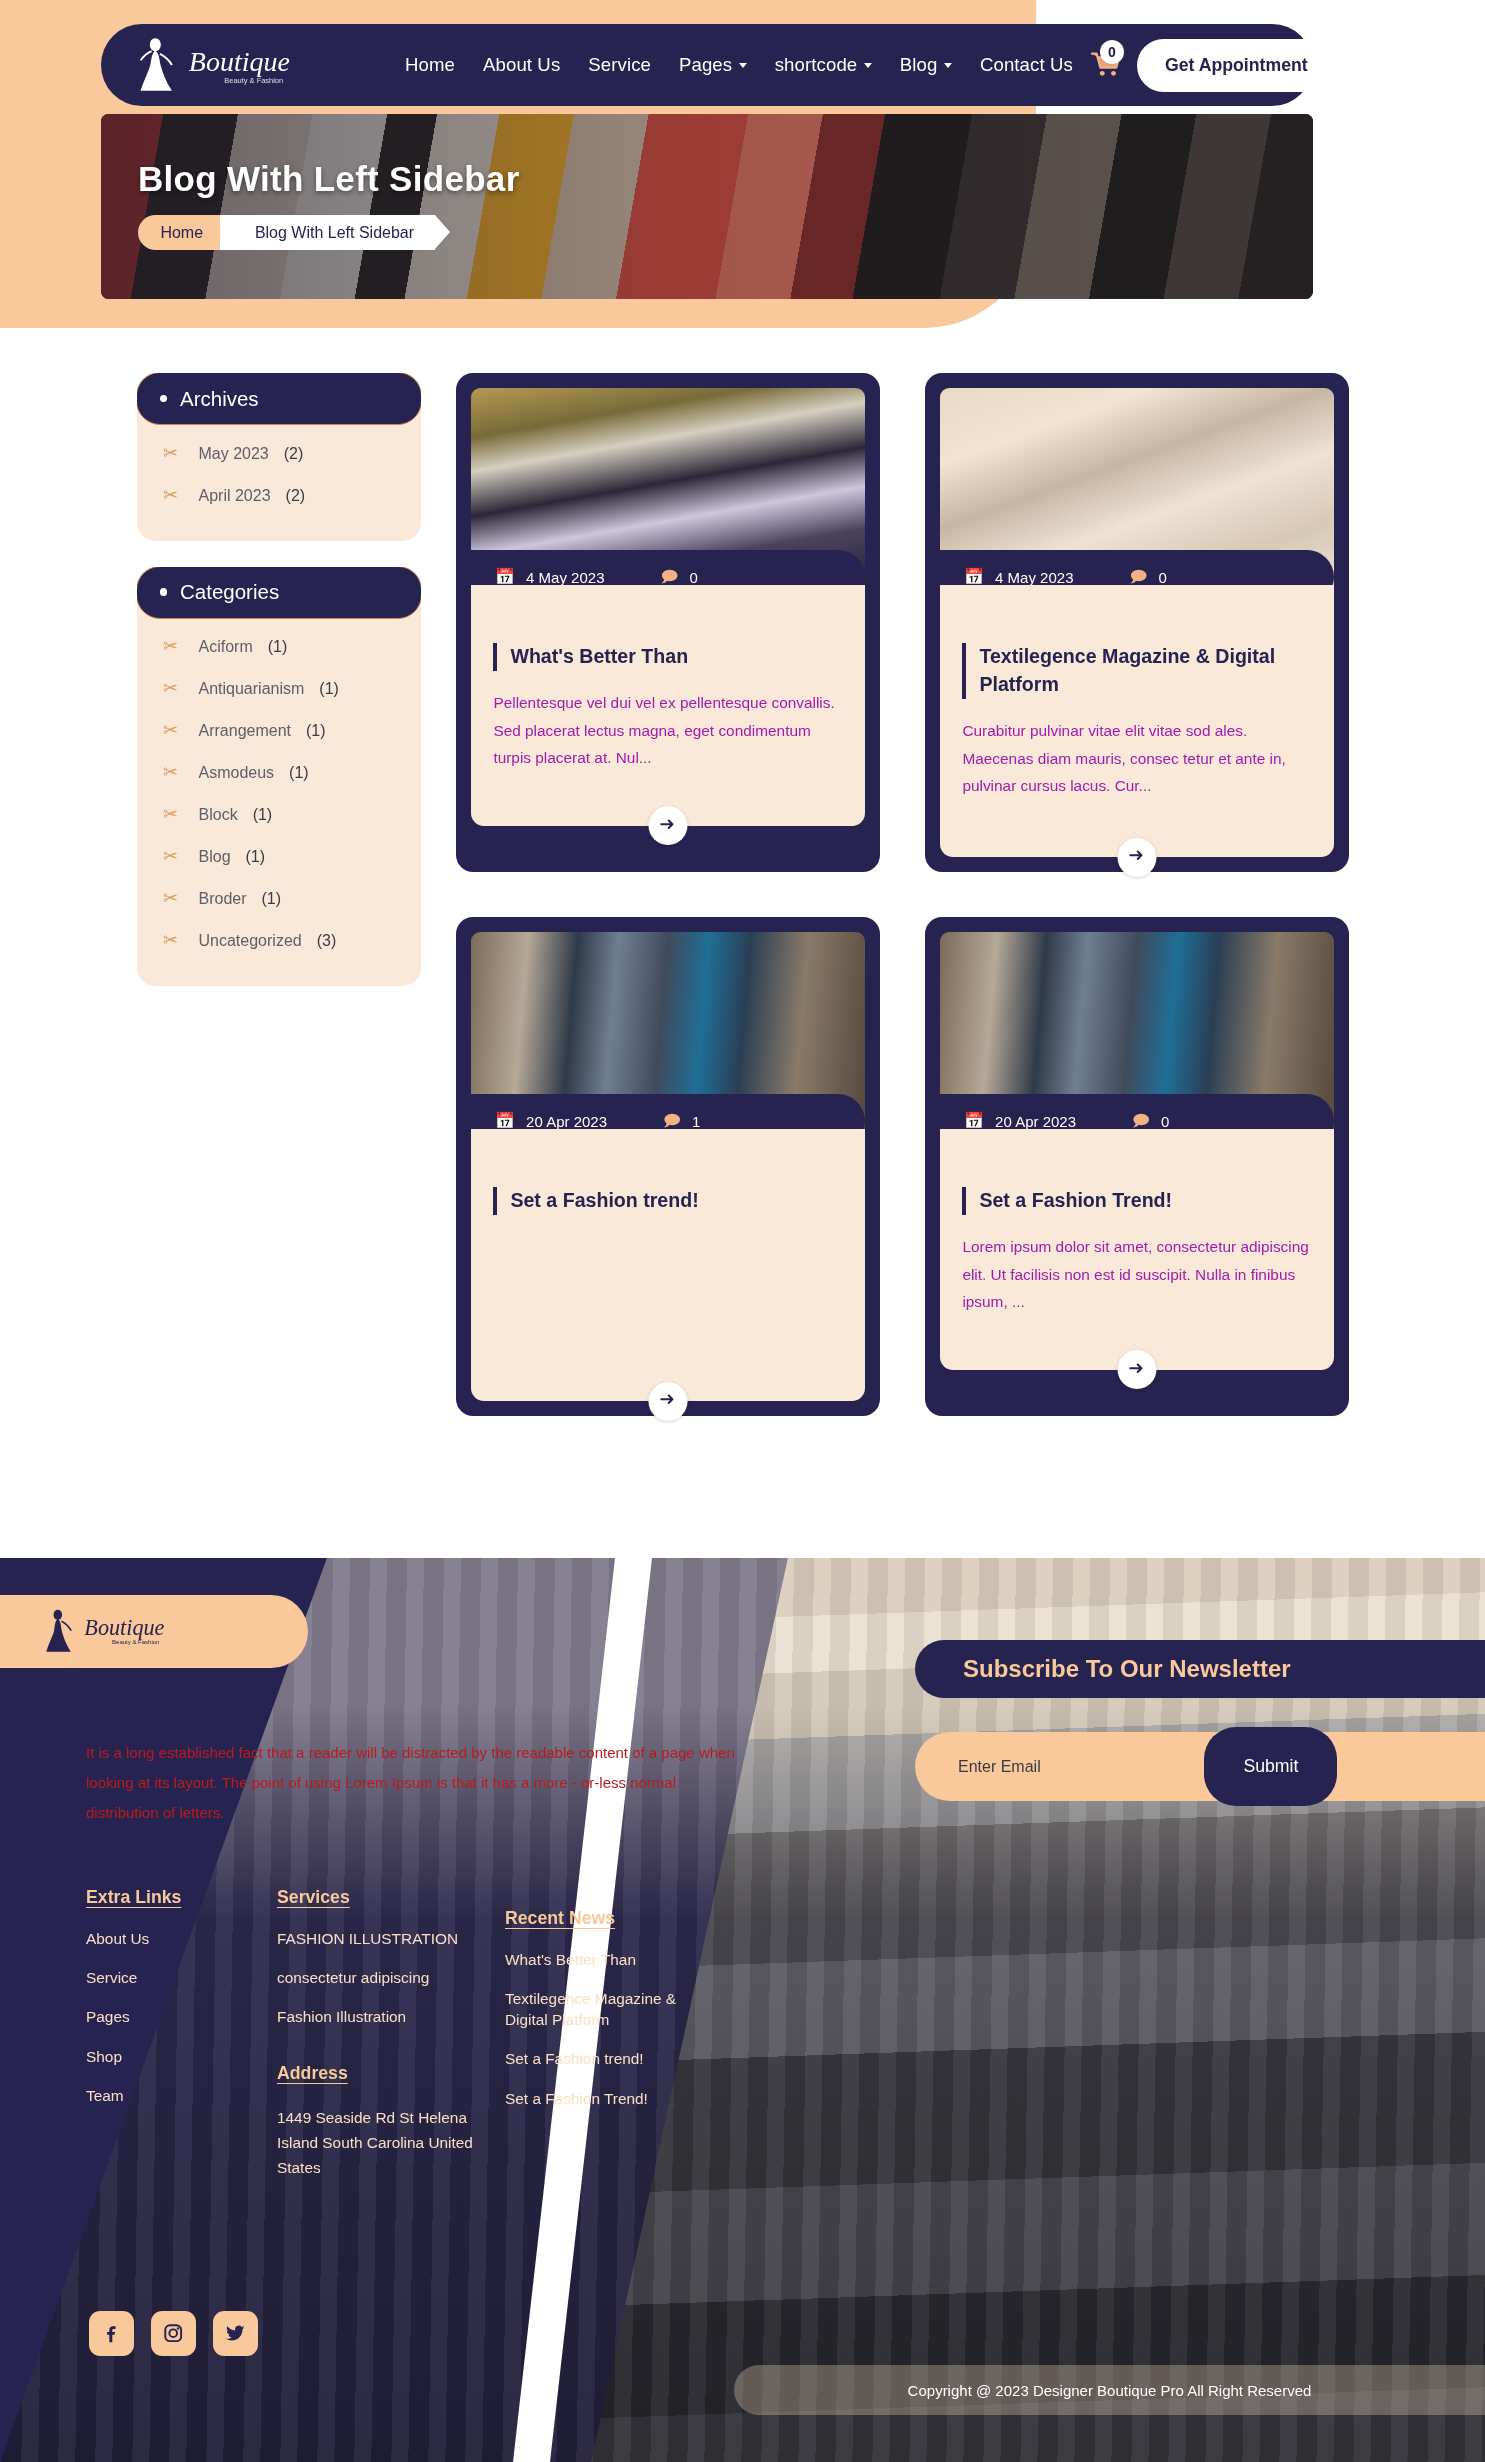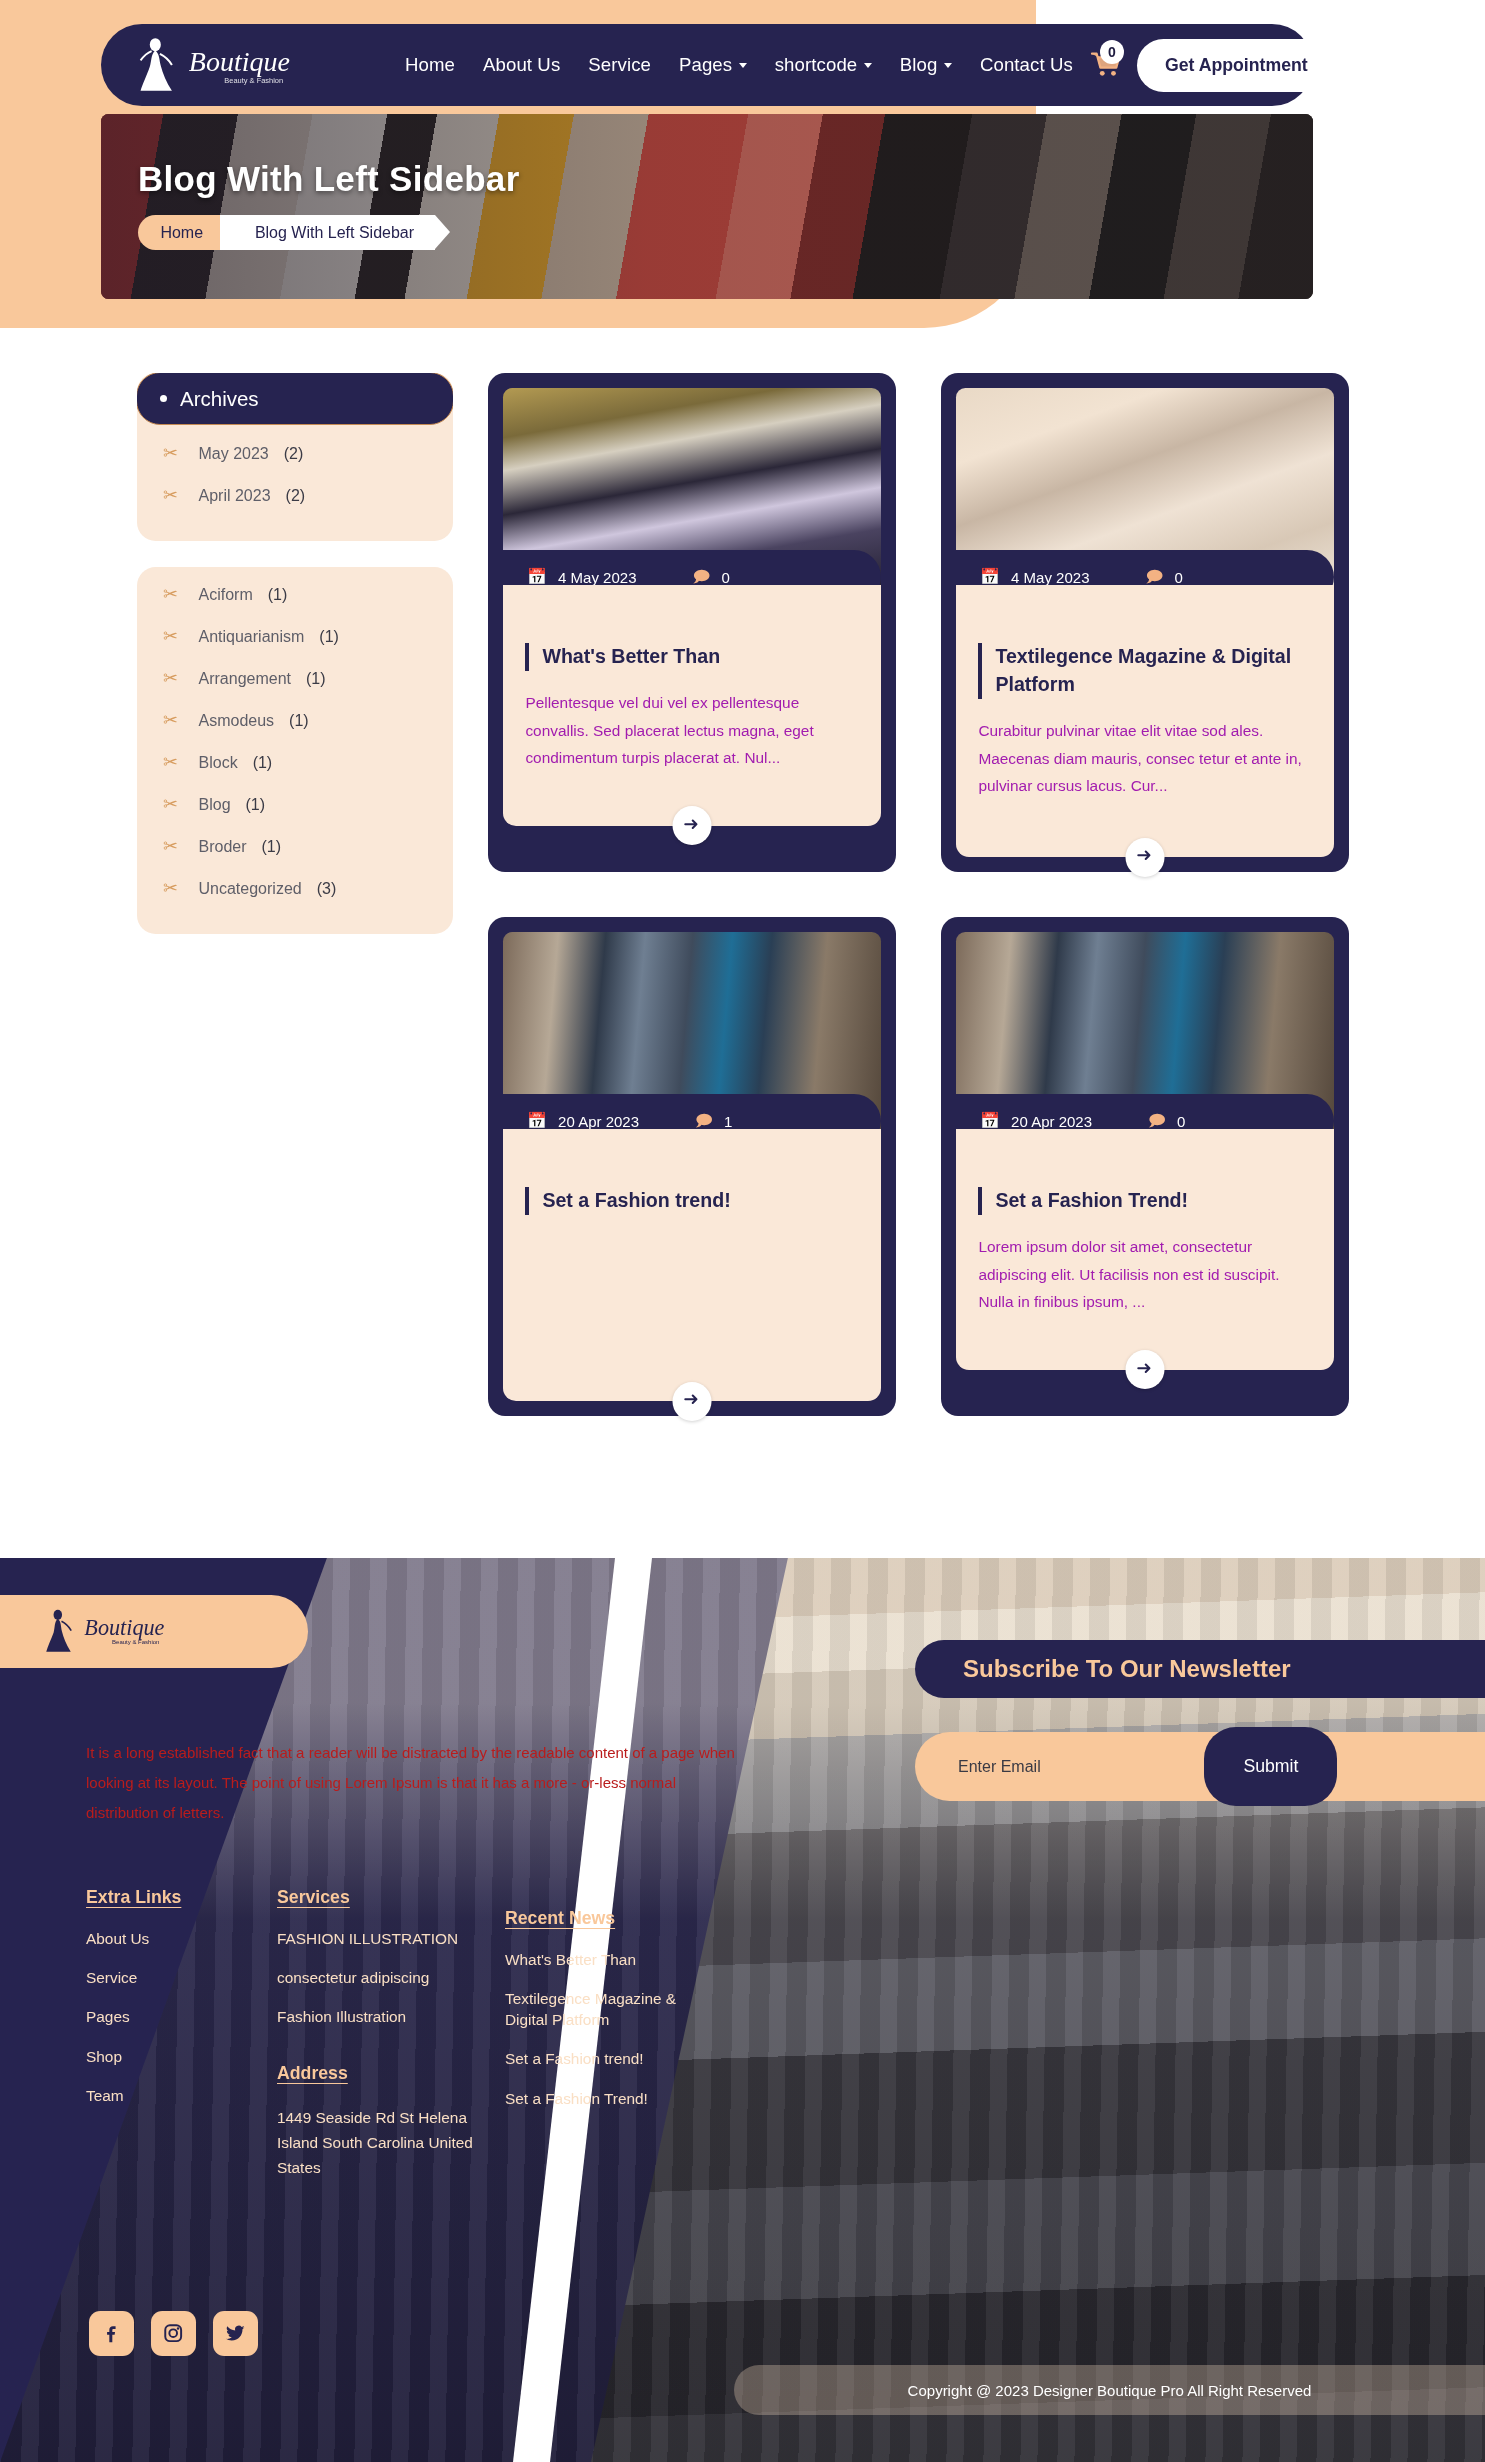--- a/index.html
+++ b/index.html
@@ -195,21 +195,21 @@
   }
   .container {
     width: 1212px;
     margin: 0 auto;
     display: flex;
     gap: 35px;
     align-items: flex-start;
   }
 
   
-  .sidebar { width: 316px; flex: none; }
+  .sidebar { width: 284px; flex: none; }
   .widget {
     background: #fae8d8;
     border-radius: 18.6px;
     margin-bottom: 26px;
     padding-bottom: 24px;
     overflow: hidden;
   }
   .widget-head {
     background: #262350;
     border: 1.9px solid #c58a52;
@@ -581,20 +581,24 @@
           </li>
           <li class="widget-item">
             <span class="scissors">✂</span>
             <span>April 2023</span>
             <span class="item-count">(2)</span>
           </li>
         </ul>
       </div>
 
       <div class="widget">
+        <div class="widget-head">
+          <span class="dot"></span>
+          <span>Categories</span>
+        </div>
         <ul class="widget-list">
           <li class="widget-item">
             <span class="scissors">✂</span>
             <span>Aciform</span>
             <span class="item-count">(1)</span>
           </li>
           <li class="widget-item">
             <span class="scissors">✂</span>
             <span>Antiquarianism</span>
             <span class="item-count">(1)</span>

